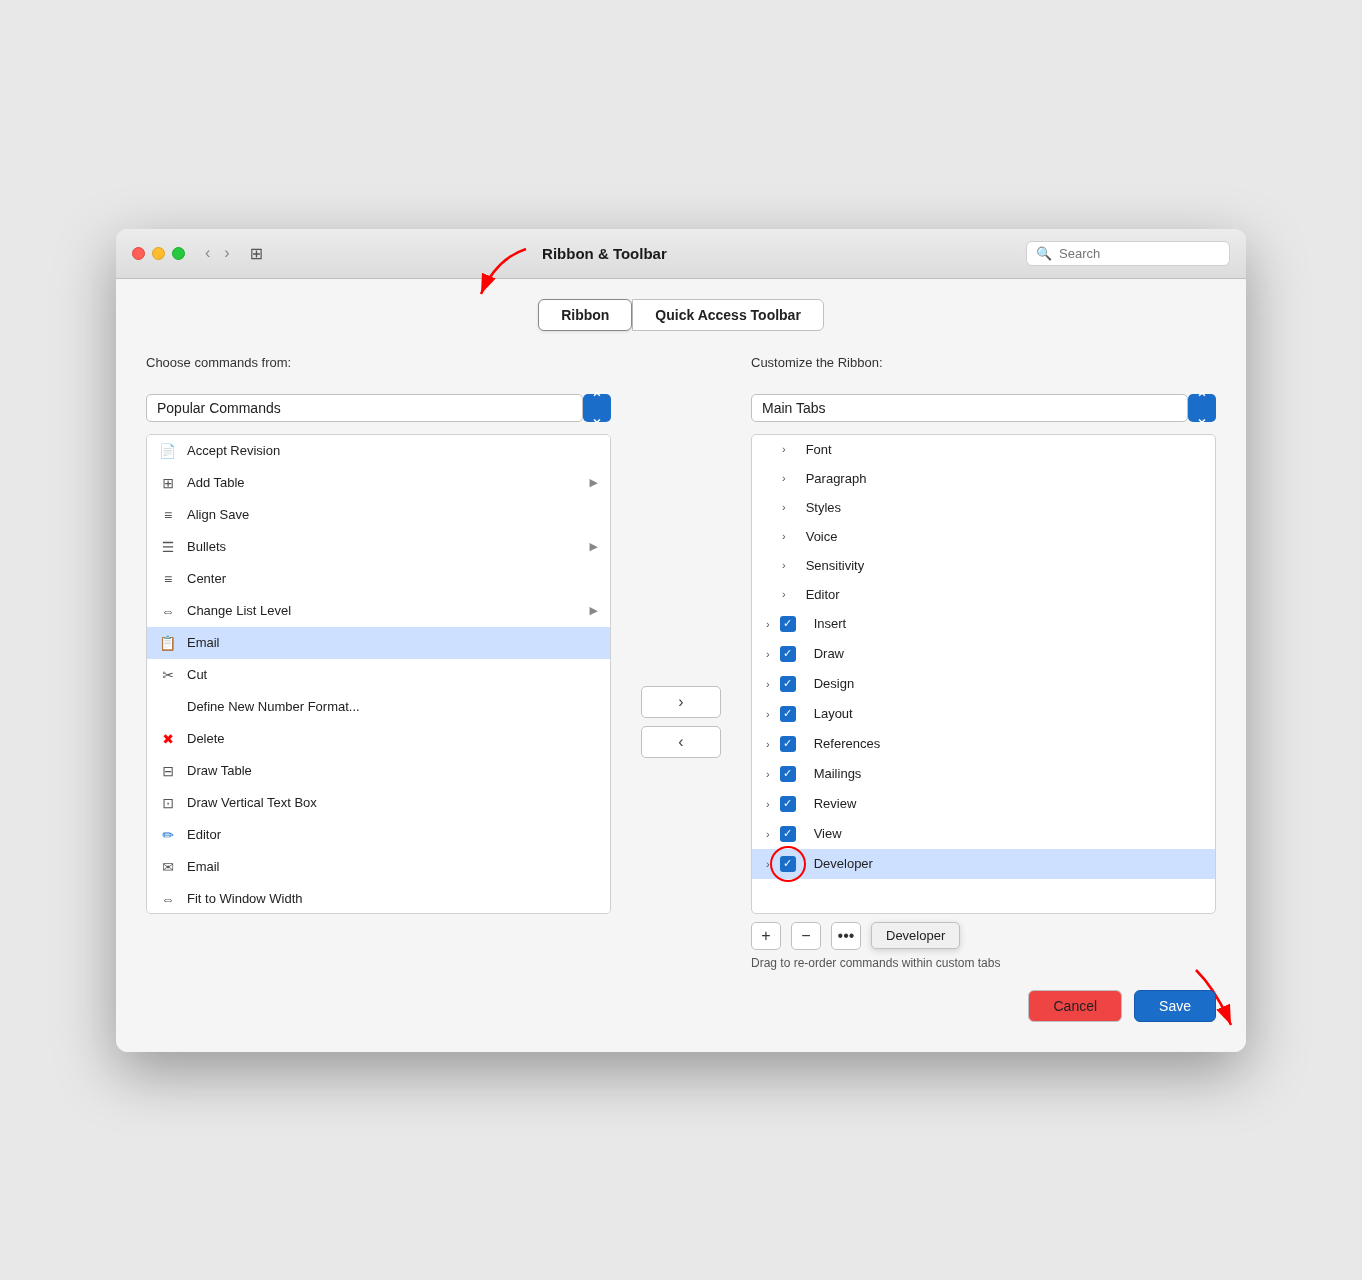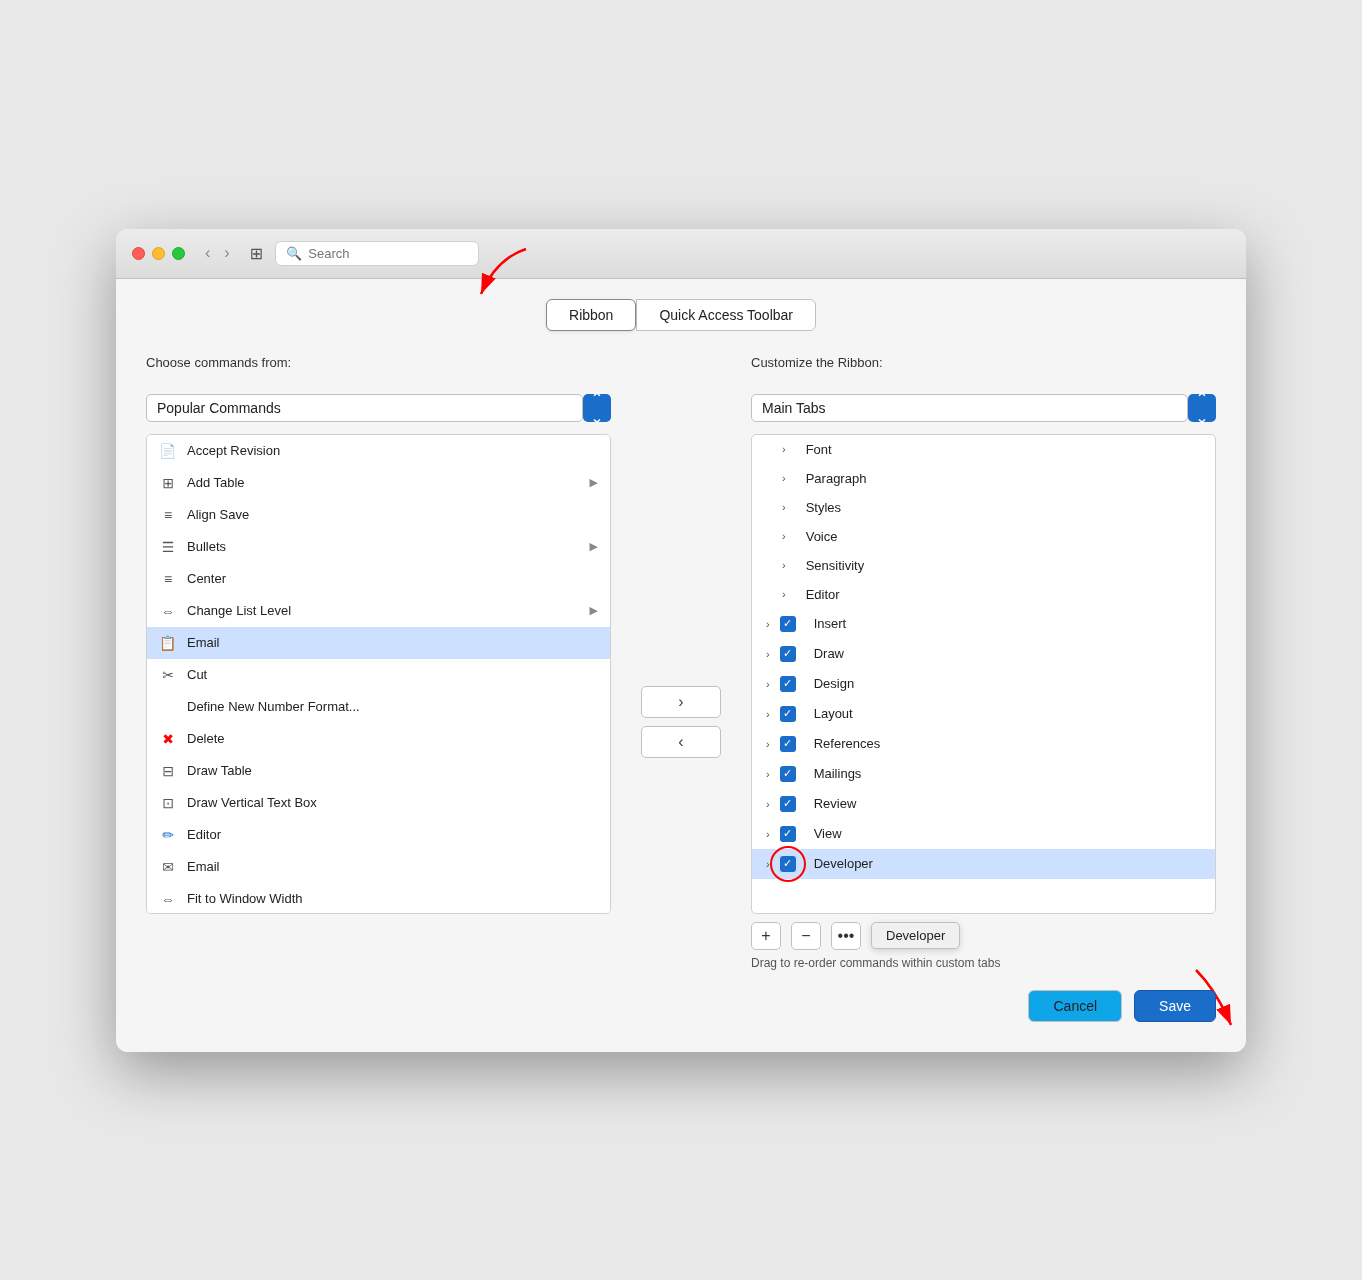--- a/index.html
+++ b/index.html
@@ -94,21 +94,21 @@
       gap: 0;
       margin-bottom: 24px;
       position: relative;
     }
     .tab-btn {
       padding: 7px 22px;
       border: 1px solid #c0c0c0;
       background: white;
       cursor: pointer;
       font-size: 14px;
-      font-weight: 400;
+      font-weight: 700;
       color: #222;
     }
     .tab-btn.active {
       background: white;
       border: 1.5px solid #888;
       border-radius: 6px;
       z-index: 2;
       box-shadow: 0 1px 3px rgba(0,0,0,0.1);
     }
     .tab-btn:first-child {
@@ -297,21 +297,21 @@
       margin-top: 20px;
       padding-right: 0;
       position: relative;
     }
     .footer-btn {
       padding: 7px 24px;
       border-radius: 6px;
       border: 1px solid #c0c0c0;
       font-size: 14px;
       cursor: pointer;
-      background: #0ea5e9;
+      background: #ef4444;
       color: #222;
     }
     .footer-btn.primary {
       background: #1a6eca;
       color: white;
       border-color: #1558b0;
       font-weight: 500;
     }
     .bottom-row-with-tooltip {
       display: flex;
@@ -336,20 +336,21 @@
     <div class="traffic-lights">
       <div class="traffic-light tl-red"></div>
       <div class="traffic-light tl-yellow"></div>
       <div class="traffic-light tl-green"></div>
     </div>
     <div class="nav-buttons">
       <button class="nav-btn">‹</button>
       <button class="nav-btn">›</button>
     </div>
     <span class="grid-icon">⊞</span>
+    <div class="window-title">Ribbon &amp; Toolbar</div>
     <div class="search-box">
       <span class="search-icon-char">🔍</span>
       <input type="text" placeholder="Search" style="">
     </div>
   </div>
 
   <div class="content-area">
 
     <div class="tabs-row">
 

